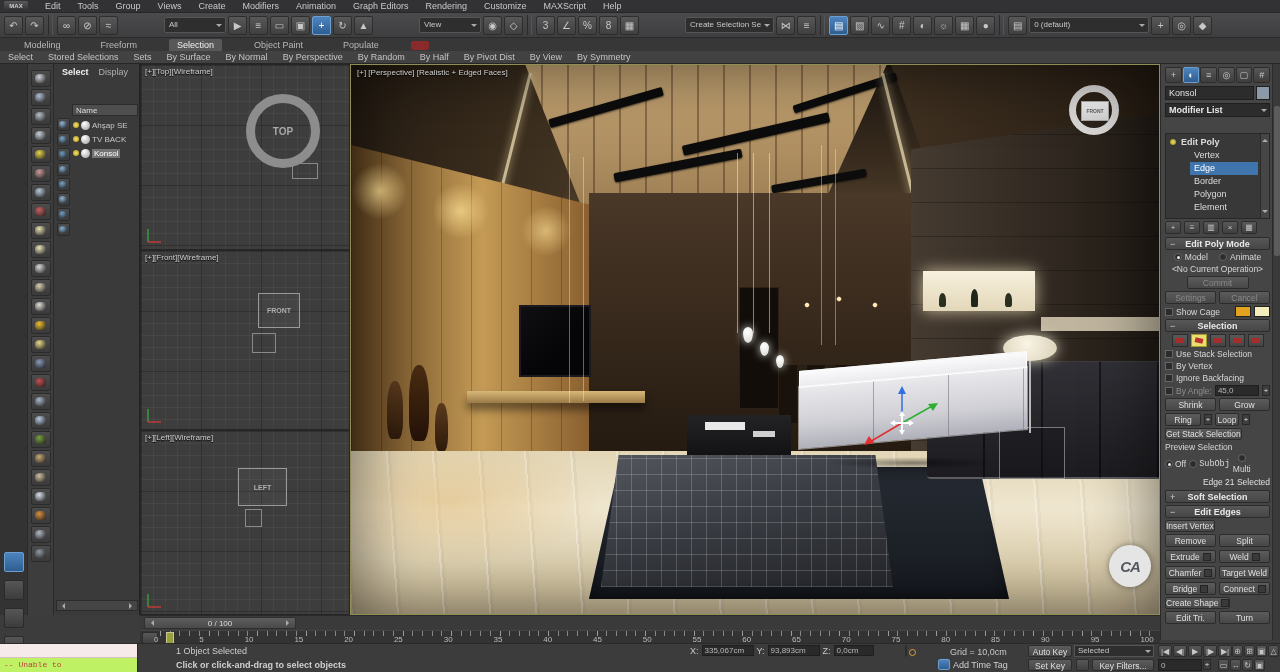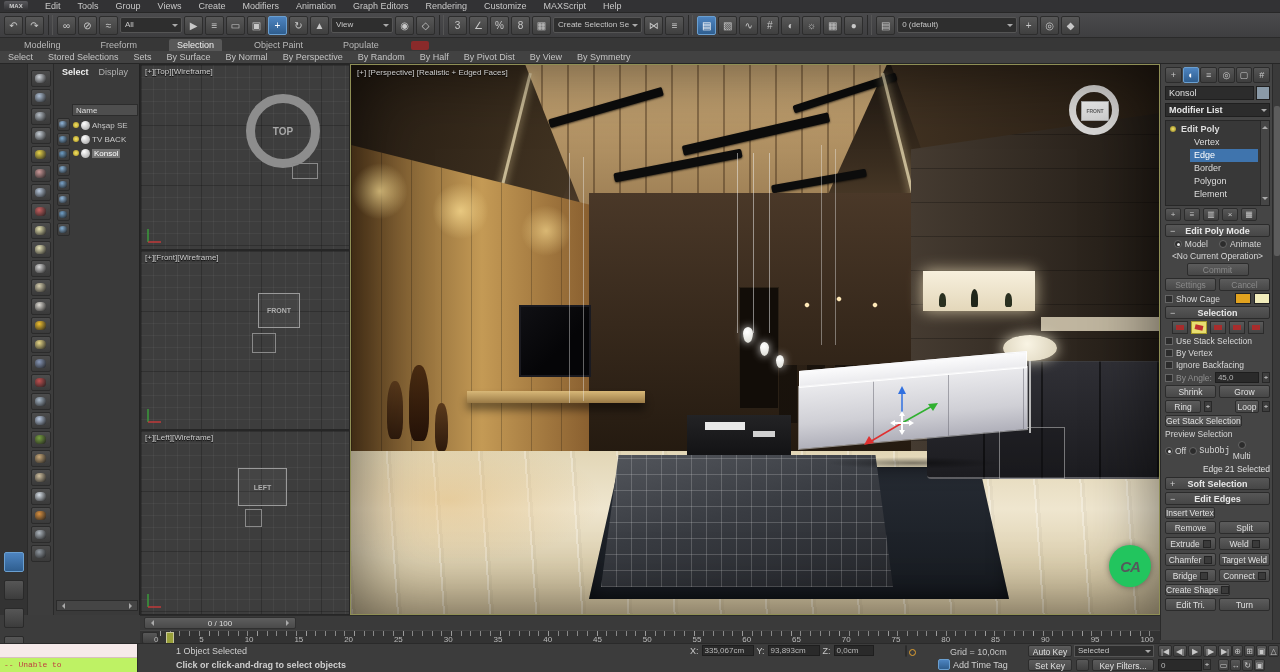--- a/index.html
+++ b/index.html
@@ -8,21 +8,21 @@
 
   
   .menubar { position:absolute; left:0; top:0; width:1280px; height:13px; background:#323234; display:flex; align-items:center; gap:17px; padding-left:4px; border-bottom:1px solid #272727; }
   .maxlogo { width:24px; height:10px; background:linear-gradient(#5a5a5e,#2e2e30); color:#cfcfcf; font-size:6px; font-weight:bold; text-align:center; line-height:10px; border-radius:2px; }
   .menuitem { color:#c8c8c8; font-size:9px; white-space:nowrap; cursor:default; }
 
   
   .toolbar { position:absolute; left:0; top:13px; width:1280px; height:25px; background:linear-gradient(#4a4a4c,#3e3e40); display:flex; align-items:center; gap:2px; padding:0 4px; border-bottom:1px solid #2a2a2a; }
   .toolbar .icon { width:19px; height:19px; line-height:17px; text-align:center; font-size:10px; color:#c8c8c8; background:linear-gradient(#585858,#3f3f3f); border:1px solid #2d2d2d; border-radius:2px; flex:none; }
   .toolbar .iconA { width:19px; height:19px; line-height:17px; text-align:center; font-size:10px; color:#fff; background:linear-gradient(#4d84c0,#2f5e8f); border:1px solid #6a9fd0; border-radius:2px; flex:none; }
-  .toolbar .dd { position:relative; min-width:62px; height:16px; line-height:14px; background:#2e2e2e; border:1px solid #555; border-radius:2px; font-size:8px; color:#c8c8c8; padding:0 12px 0 4px; white-space:nowrap; overflow:hidden; flex:none; }
+  .toolbar .dd { position:relative; min-width:62px; height:16px; line-height:14px; background:#2e2e2e; border:1px solid #555; border-radius:2px; font-size:8px; color:#c8c8c8; padding:0 12px 0 4px; white-space:nowrap; overflow:hidden; flex:none;margin-left:44px; }
   .toolbar .ddw { position:relative; min-width:120px; height:16px; line-height:14px; background:#2e2e2e; border:1px solid #555; border-radius:2px; font-size:8px; color:#c8c8c8; padding:0 12px 0 4px; white-space:nowrap; flex:none; }
   .toolbar .dd::after, .toolbar .ddw::after { content:""; position:absolute; right:3px; top:6px; border:3px solid transparent; border-top-color:#aaa; }
   .toolbar .sep { width:5px; height:20px; border-left:1px solid #2a2a2a; border-right:1px solid #555; margin:0 2px; flex:none; }
 
   
   .ribbontabs { position:absolute; left:0; top:38px; width:1280px; height:13px; background:#373737; display:flex; align-items:flex-end; gap:24px; padding-left:16px; }
   .rtab { font-size:9px; color:#b8b8b8; padding:1px 8px; }
   .rtab.active { background:#585858; color:#f0f0f0; border-radius:2px 2px 0 0; }
   .rtab-extra { width:18px; height:9px; background:#8a2a2a; border-radius:2px; margin-bottom:1px; }
   .ribbontools { position:absolute; left:0; top:51px; width:1280px; height:13px; background:#424242; display:flex; align-items:center; gap:15px; padding-left:8px; border-bottom:1px solid #262626; }
@@ -155,35 +155,35 @@
   .pr-sb .sb-front { position:absolute; left:0; top:16px; width:100%; height:62px; transform:skewY(-5deg); transform-origin:left; border-top:1px solid #fff; outline:1px solid rgba(255,255,255,.5);
                      background:repeating-linear-gradient(90deg, transparent 0 74px, rgba(110,110,120,.55) 74px 75px), linear-gradient(180deg,#e9e9ec,#cfcfd5 60%,#b0b0ba); }
   .pr-sbshadow { left:446px; top:390px; width:232px; height:16px; background:radial-gradient(ellipse 50% 50% at 50% 50%, rgba(0,0,0,.45), transparent 75%); }
   .pr-wl { width:1px; background:rgba(240,240,240,.4); }
   .pr-wl1 { left:218px; top:88px; height:250px; } .pr-wl2 { left:232px; top:92px; height:244px; }
   .pr-wl3 { left:470px; top:80px; height:200px; } .pr-wl4 { left:484px; top:84px; height:196px; }
   .pr-cube { left:712px; top:16px; width:64px; height:62px; }
   .pr-cube .ring { position:absolute; left:6px; top:4px; width:50px; height:50px; border:7px solid rgba(248,248,248,.85); border-radius:50%; }
   .pr-cube .face { position:absolute; left:18px; top:20px; width:28px; height:20px; background:linear-gradient(#f4f4f4,#d6d6d6); border:1px solid #aaa; color:#666; font-size:5px; font-weight:bold; display:flex; align-items:center; justify-content:center; }
   .pr-vign { left:0; top:0; width:810px; height:551px; box-shadow:inset 0 0 70px rgba(0,0,0,.6); pointer-events:none; }
-  .pr-ca { left:758px; top:480px; width:42px; height:42px; border-radius:50%; background:#22c55e; box-shadow:0 0 6px rgba(0,0,0,.4);
+  .pr-ca { left:758px; top:480px; width:42px; height:42px; border-radius:50%; background:#e5e5e5; box-shadow:0 0 6px rgba(0,0,0,.4);
            display:flex; align-items:center; justify-content:center; font-size:15px; font-weight:bold; font-style:italic; color:#55585c; letter-spacing:-1px;text-align:center; }
   .pr-gizmo { position:absolute; left:505px; top:316px; }
 
   
   .rightpanel { position:absolute; left:1160px; top:64px; width:120px; height:576px; background:#454545; border-left:1px solid #2a2a2a; padding:2px 10px 0 4px; }
   .cp-scroll { position:absolute; right:0; top:0; width:8px; height:576px; background:#3a3a3a; border-left:1px solid #2a2a2a; }
   .cp-scroll .thumb { position:absolute; left:1px; top:42px; width:6px; height:150px; background:#5c5c5c; border-radius:2px; }
   .cp-tabs { display:flex; gap:1px; margin:1px 0 3px 0; }
   .cptab, .cptabA { width:17px; height:16px; line-height:15px; text-align:center; font-size:9px; color:#c8c8c8; background:linear-gradient(#565656,#3e3e3e); border:1px solid #2c2c2c; border-radius:2px; }
   .cptabA { background:linear-gradient(#4d84c0,#2f5e8f); border-color:#6a9fd0; color:#fff; }
   .cp-name-row { display:flex; gap:2px; margin-bottom:3px; }
   .cp-name { flex:1; height:14px; line-height:13px; background:#2c2c2c; border:1px solid #1f1f1f; color:#e0e0e0; font-size:9px; padding:0 3px; }
   .cp-swatch { width:14px; height:14px; background:#8a9aa8; border:1px solid #1f1f1f; }
-  .cp-modlist { position:relative; height:14px; line-height:13px; background:#2c2c2c; border:1px solid #1f1f1f; color:#e8e8e8; font-weight:bold; font-size:9px; padding:0 3px; margin-bottom:3px; }
+  .cp-modlist { position:relative; height:14px; line-height:13px; background:#2c2c2c; border:1px solid #1f1f1f; color:#e8e8e8; font-weight:bold; font-size:9px; padding:0 3px; margin-bottom:16px; }
   .cp-modlist::after { content:""; position:absolute; right:2px; top:5px; border:3px solid transparent; border-top-color:#aaa; }
   .cp-stack { position:relative; height:86px; background:#383838; border:1px solid #272727; margin-bottom:2px; padding:2px 11px 0 2px; overflow:hidden; }
   .cp-sb { position:absolute; right:0; top:0; bottom:0; width:9px; background:#464646; border-left:1px solid #2a2a2a; }
   .cp-sb .t1 { position:absolute; top:2px; left:1px; border:3px solid transparent; border-bottom-color:#aaa; }
   .cp-sb .t2 { position:absolute; bottom:2px; left:1px; border:3px solid transparent; border-top-color:#aaa; }
   .strow { height:13px; line-height:13px; font-size:9px; color:#ddd; white-space:nowrap; }
   .strow.root { padding-left:13px; position:relative; font-weight:bold; }
   .strow.root::before { content:""; position:absolute; left:2px; top:3px; width:6px; height:6px; border-radius:50%; background:radial-gradient(#f4e467,#8a7a20); }
   .strow.sub { padding-left:26px; }
   .slbl.selected { display:block; background:#3f74ad; color:#fff; margin-left:-4px; padding-left:4px; }
@@ -732,21 +732,21 @@
       <span class="field" style="width:50px;">45,0</span>
       <span class="spin"></span>
     </div>
     <div class="grid2">
       <span class="btn">Shrink</span>
       <span class="btn">Grow</span>
     </div>
     <div class="rowflex">
       <span class="btn" style="width:36px;">Ring</span>
       <span class="spin"></span>
-      <span class="btn" style="width:24px;margin-left:20px;">Loop</span>
+      <span class="btn" style="width:24px;">Loop</span>
       <span class="spin"></span>
     </div>
     <span class="btn full">Get Stack Selection</span>
     <div class="rowflex">
         <span class="tlabel">Preview Selection</span>
       </div>
     <div class="rowflex">
 
         <span style="display:flex;align-items:center;gap:2px;">
           <span class="rb on"></span>

